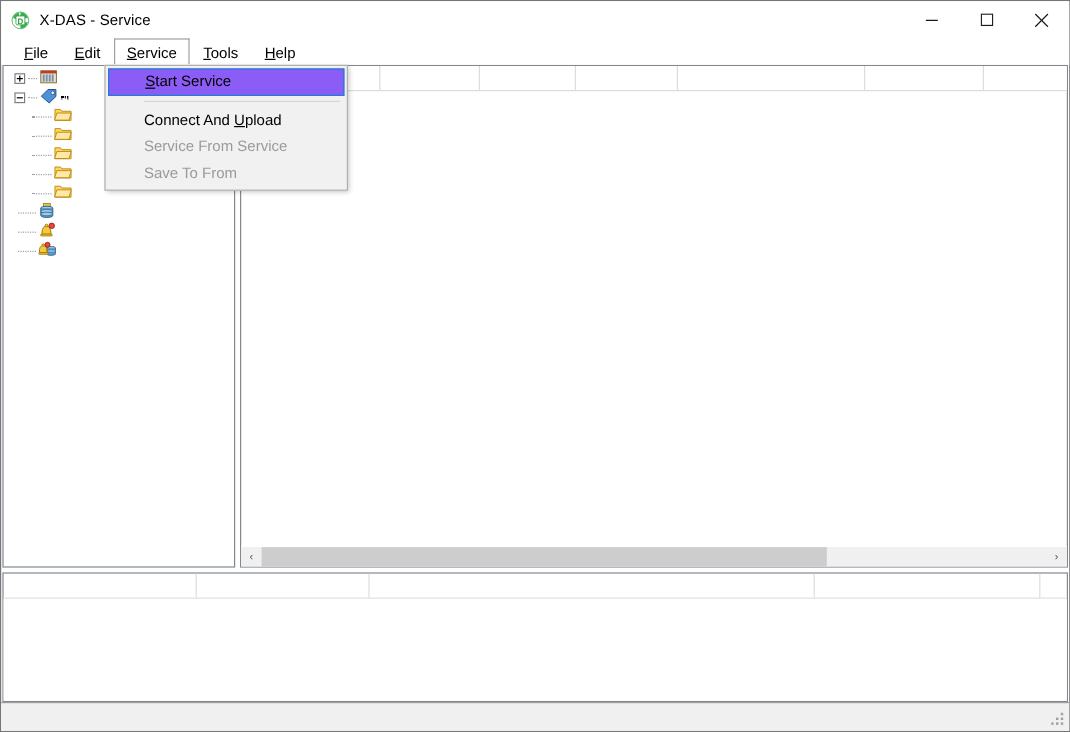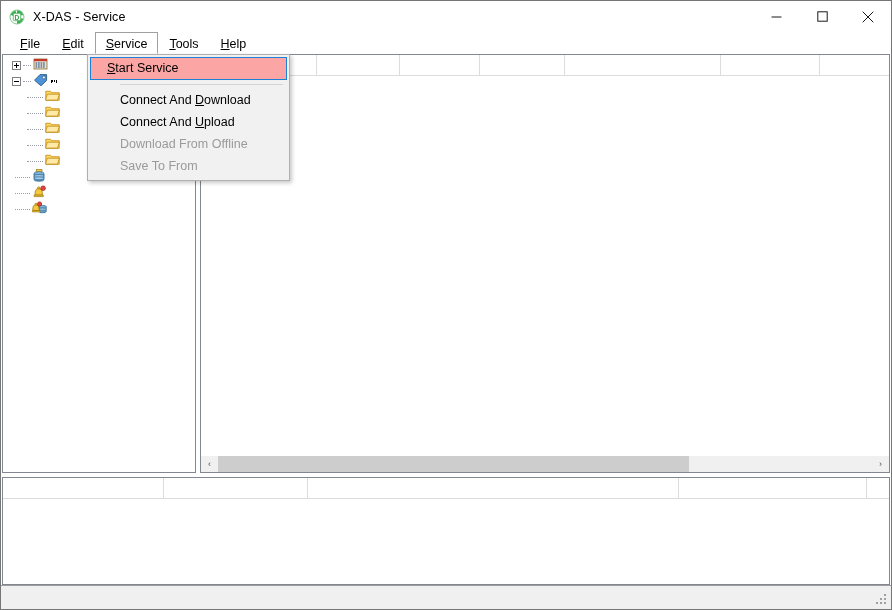--- a/index.html
+++ b/index.html
@@ -99,24 +99,24 @@
     height: 22px;
     line-height: 22px;
     padding-left: 32px;
     font-size: 12.5px;
     color: #000000;
     white-space: nowrap;
     position: relative;
   }
   .dd-item.disabled { color: #9a9a9a; }
   .dd-item.highlight {
-    background: #fca5a5;
+    background: #8b5cf6;
     border: 1px solid #1f7fd4;
     margin: 0 2px;
-    padding-left: 16px;
+    padding-left: 30px;
     height: 23px;
     line-height: 21px;
   }
   .dd-sep {
     height: 1px;
     background: #d4d4d4;
     margin: 4px 6px 4px 32px;
   }
   .dd-item u { text-decoration: underline; }
 
@@ -347,23 +347,22 @@
         <span><u>T</u>ools</span>
       </div>
       <div class="menu-item">
         <span><u>H</u>elp</span>
       </div>
     </div>
 
   <div class="dropdown" id="dropdown">
       <div class="dd-item highlight"><span><u>S</u>tart Service</span></div>
       <div class="dd-sep"></div>
-      <div class="dd-item"><span>Connect And <u>D</u>ownload</span></div>
       <div class="dd-item"><span>Connect And <u>U</u>pload</span></div>
-      <div class="dd-item disabled"><span>Download From Offline</span></div>
+      <div class="dd-item disabled"><span>Service From Service</span></div>
       <div class="dd-item disabled"><span>Save To From</span></div>
     </div>
 
   <div class="body-area">
 
     <div class="upper">
 
       <div class="tree-panel">
         <div class="tree" id="tree">
             <div class="tnode">

